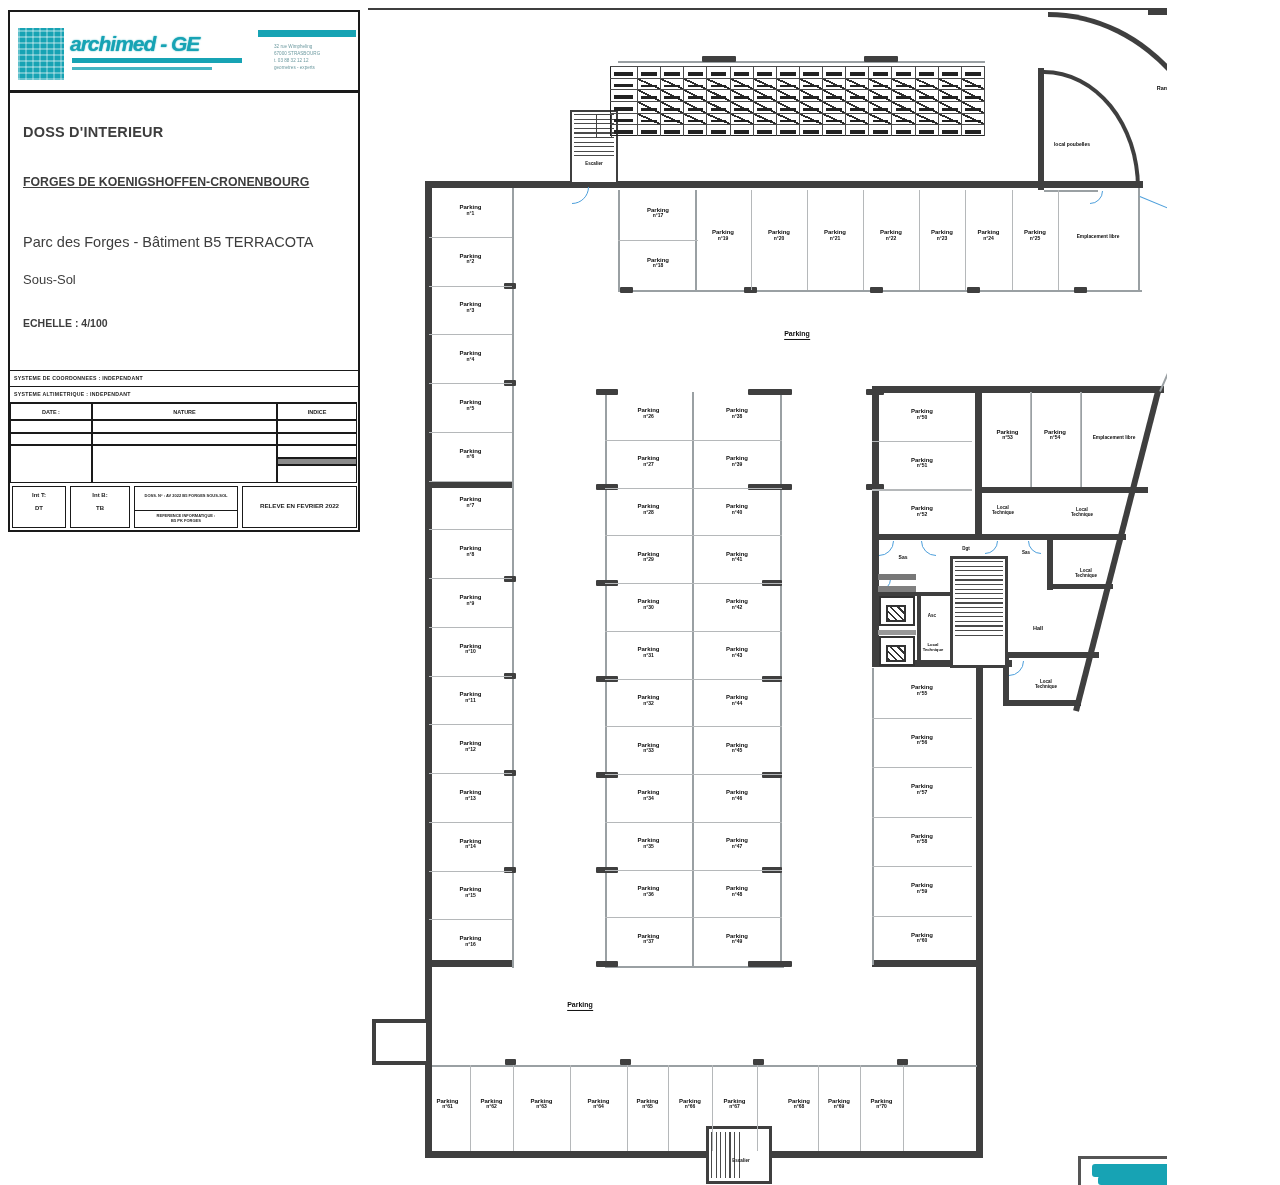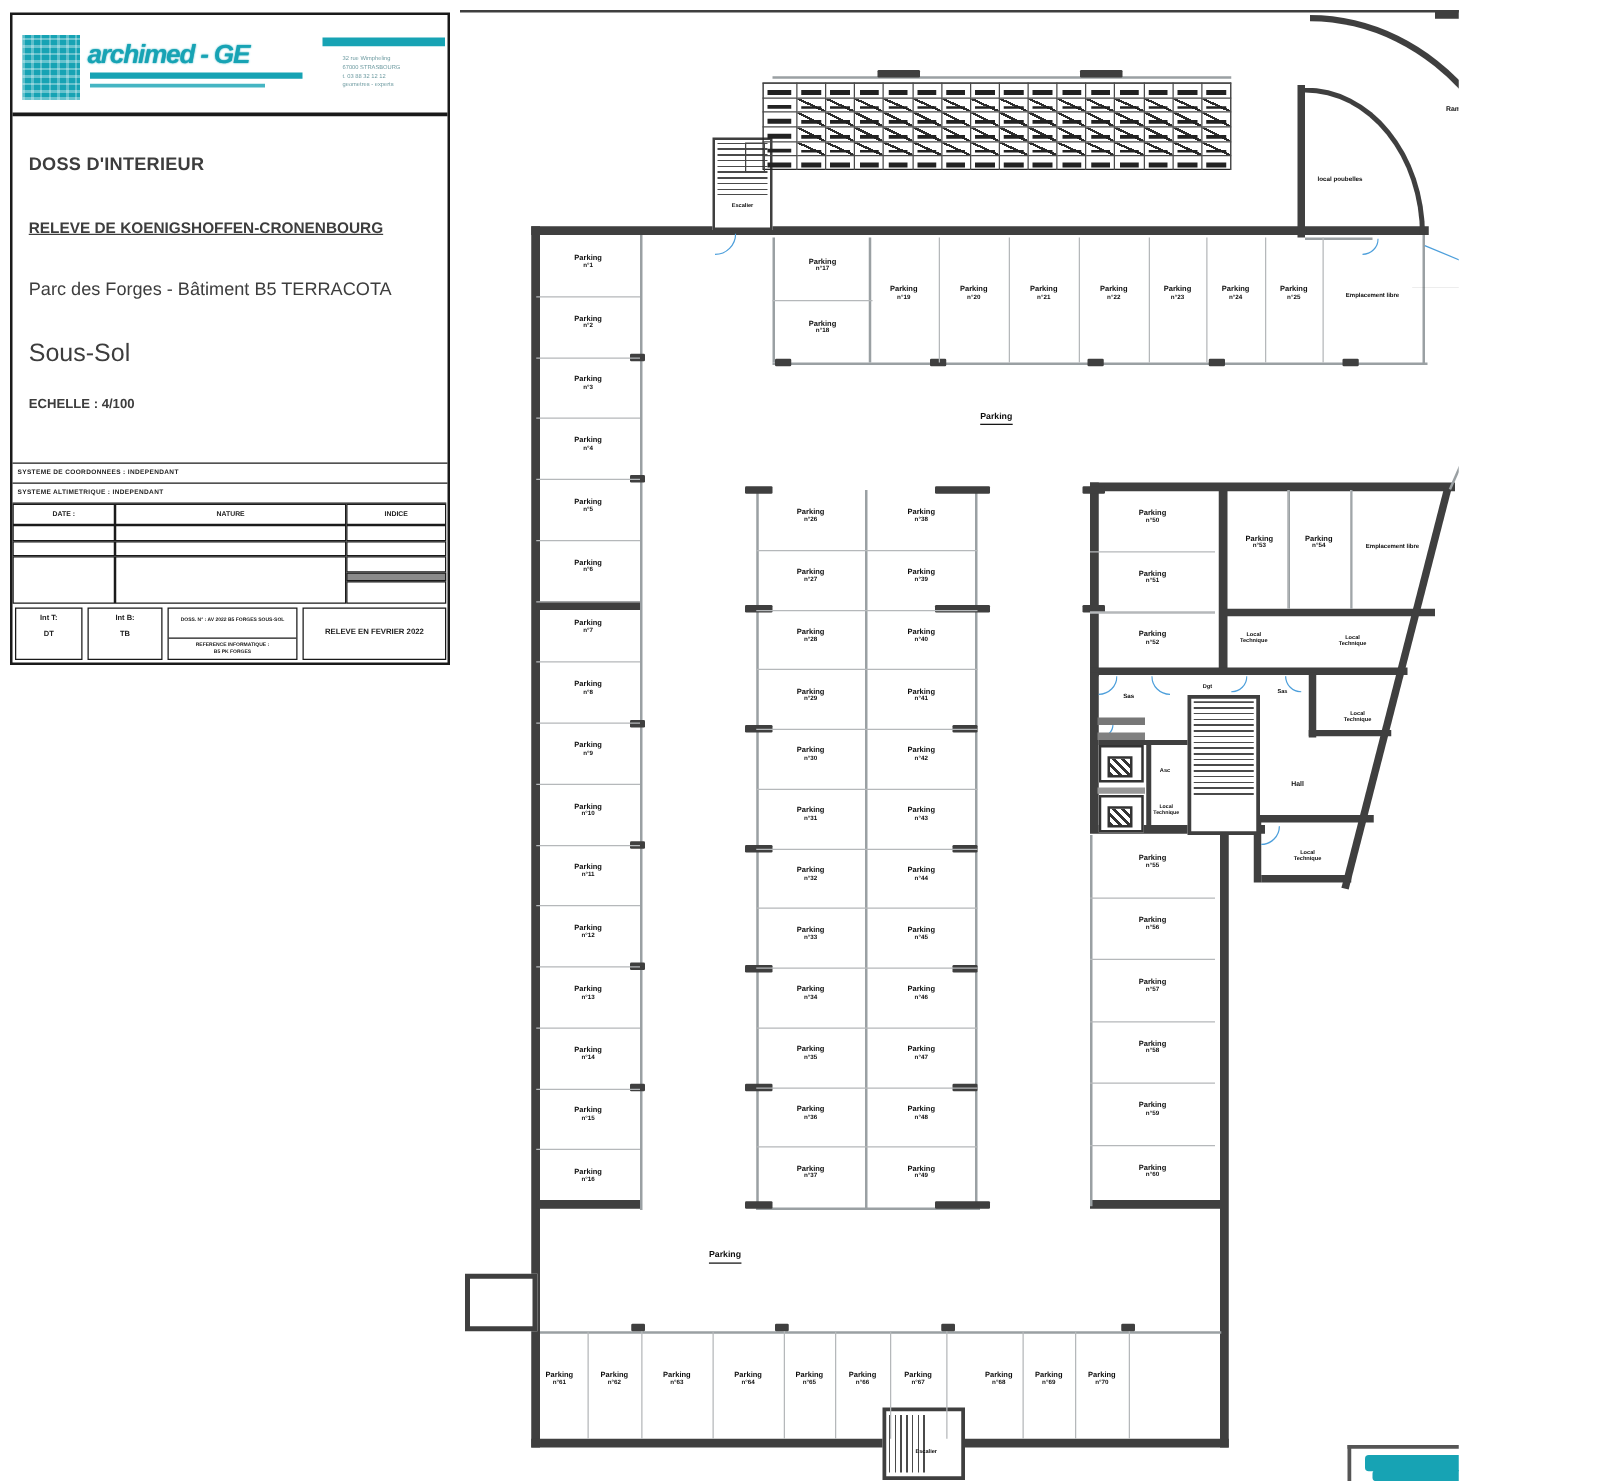--- a/index.html
+++ b/index.html
@@ -62,23 +62,23 @@
     <div class="tb-abs logo-bar" style="left:248px;top:18px;width:98px;height:7px;"></div>
     <div class="tb-abs addr" style="left:264px;top:32px;">
       <div>32 rue Wimpheling</div>
       <div>67000 STRASBOURG</div>
       <div>t. 03 88 32 12 12</div>
       <div>geometres - experts</div>
     </div>
     <div class="tb-abs" id="tb-divider"></div>
 
     <div class="tb-abs tb-text" style="top:112px;font-size:14.5px;font-weight:600;letter-spacing:.2px;">DOSS D'INTERIEUR</div>
-    <div class="tb-abs tb-text" style="top:163px;font-size:12.3px;font-weight:600;text-decoration:underline;">RELEVE DE KOENIGSHOFFEN-CRONENBOURG</div>
-    <div class="tb-abs tb-text" style="top:212px;font-size:14.5px;font-weight:500;text-align:right;">Parc des Forges - Bâtiment B5 TERRACOTA</div>
-    <div class="tb-abs tb-text" style="top:260px;font-size:20px;font-weight:500;">Sous-Sol</div>
+    <div class="tb-abs tb-text" style="top:163px;font-size:12.3px;font-weight:600;text-decoration:underline;">FORGES DE KOENIGSHOFFEN-CRONENBOURG</div>
+    <div class="tb-abs tb-text" style="top:222px;font-size:14.5px;font-weight:500;text-align:right;">Parc des Forges - Bâtiment B5 TERRACOTA</div>
+    <div class="tb-abs tb-text" style="top:260px;font-size:13px;font-weight:500;">Sous-Sol</div>
     <div class="tb-abs tb-text" style="top:305px;font-size:10.5px;font-weight:600;">ECHELLE : 4/100</div>
 
     <div class="tb-abs sys-row" style="top:358px;">SYSTEME DE COORDONNEES : INDEPENDANT</div>
     <div class="tb-abs sys-row" style="top:374px;">SYSTEME ALTIMETRIQUE : INDEPENDANT</div>
 
     <div class="tb-abs" id="rev-table">
       <div class="cell" style="left:0;top:0;width:82px;height:17px;padding-top:5px;">DATE :</div>
       <div class="cell" style="left:82px;top:0;width:185px;height:17px;padding-top:5px;">NATURE</div>
       <div class="cell" style="left:267px;top:0;width:80px;height:17px;padding-top:5px;">INDICE</div>
       <div class="cell" style="left:0;top:17px;width:82px;height:13px;"></div>

